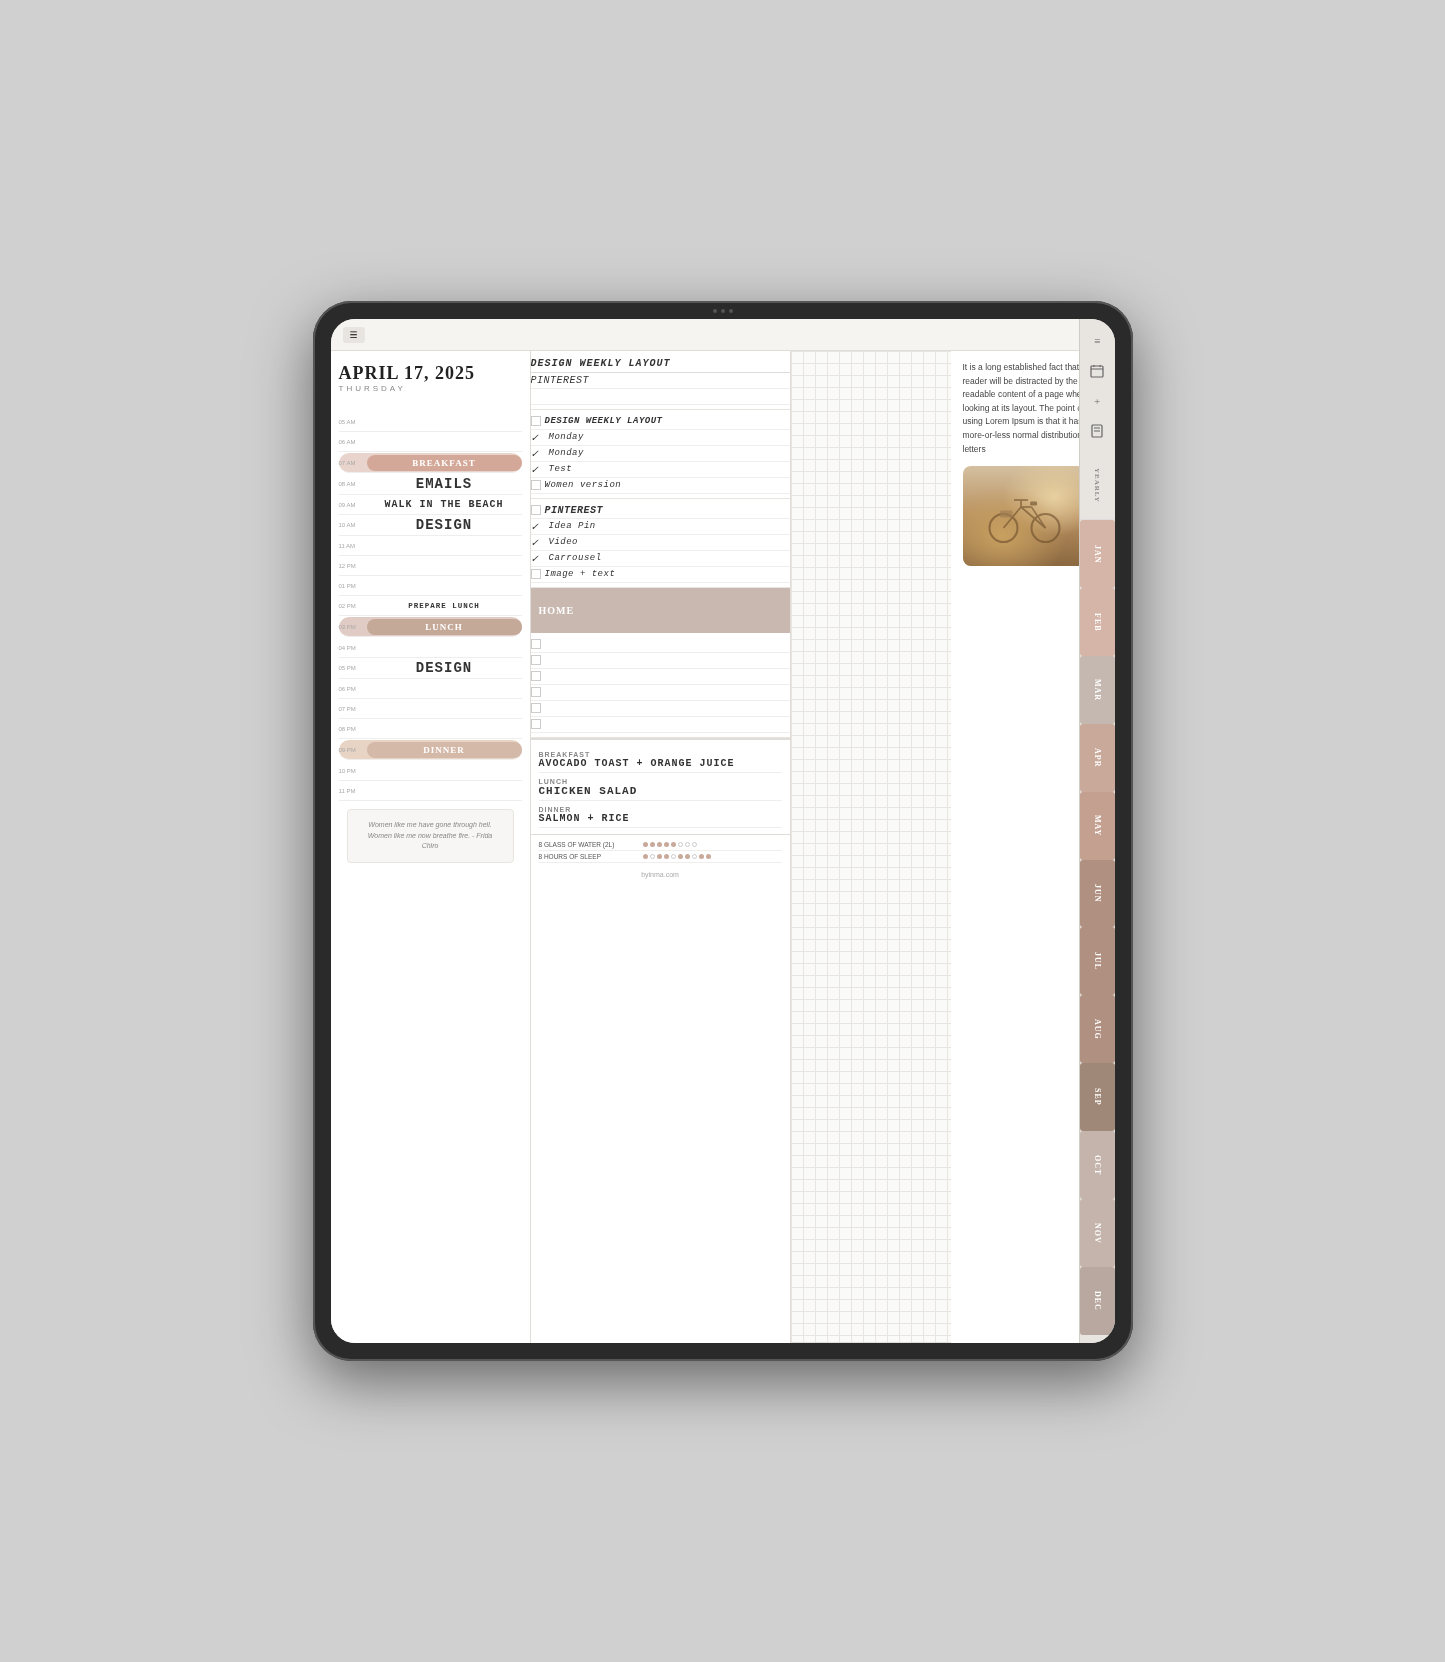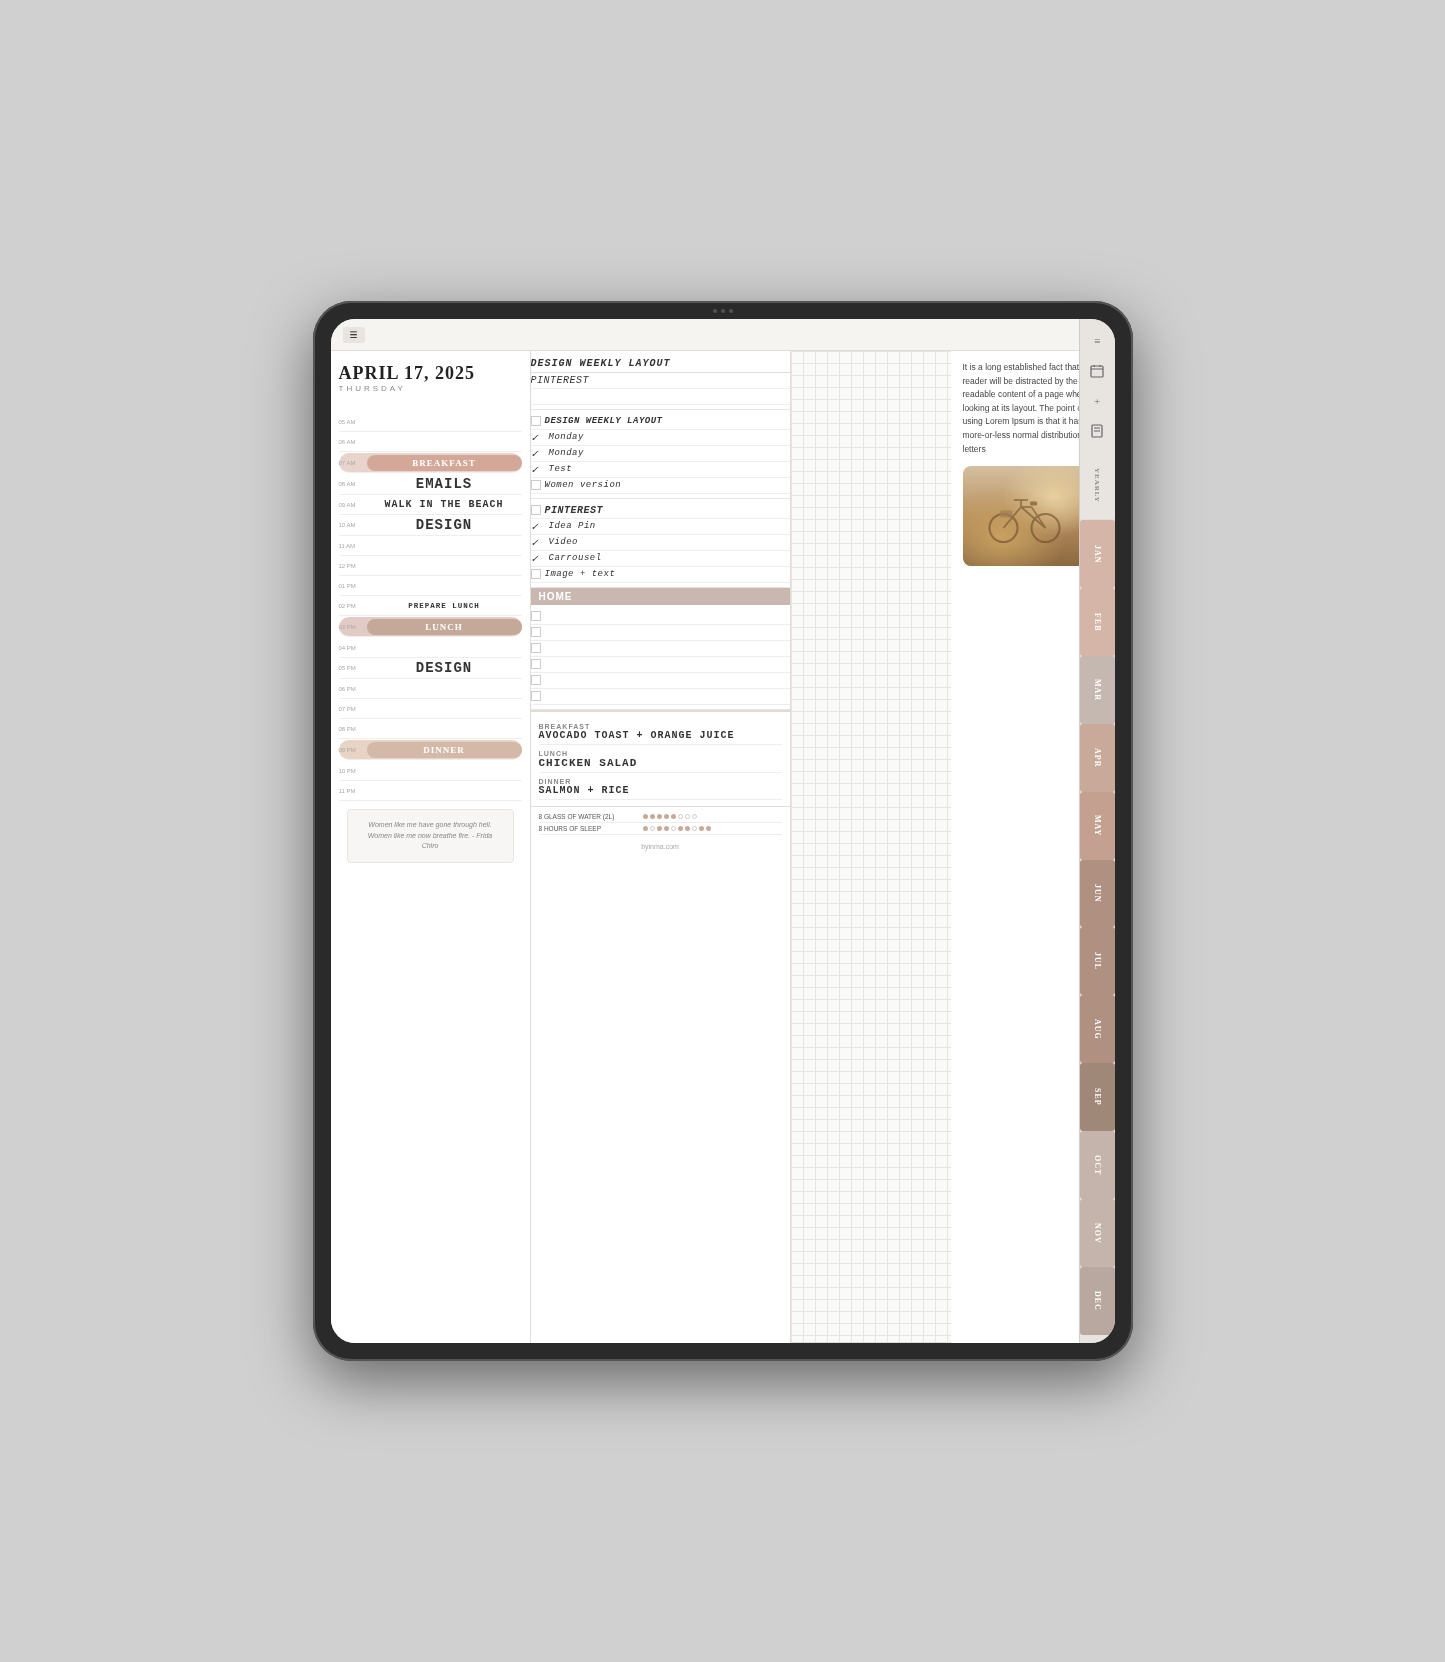--- a/index.html
+++ b/index.html
@@ -236,24 +236,24 @@
       font-weight: bold;
       letter-spacing: 1px;
       font-family: 'Courier New', monospace;
       padding: 3px 0;
       color: #333;
       border-bottom: 1px solid #ddd;
     }
 
     .task-header-bar {
       background: #c8b8b0;
-      padding: 3px 8px;
+      padding: 17px 8px;
       font-size: 10px;
       letter-spacing: 1px;
-      font-family: Liberation Sans, sans-serif;
+      font-family: Liberation Serif, serif;
       font-weight: bold;
       color: #fff;
     }
 
     .task-item {
       display: flex;
       align-items: flex-start;
       padding: 2px 0;
       gap: 4px;
       min-height: 16px;

